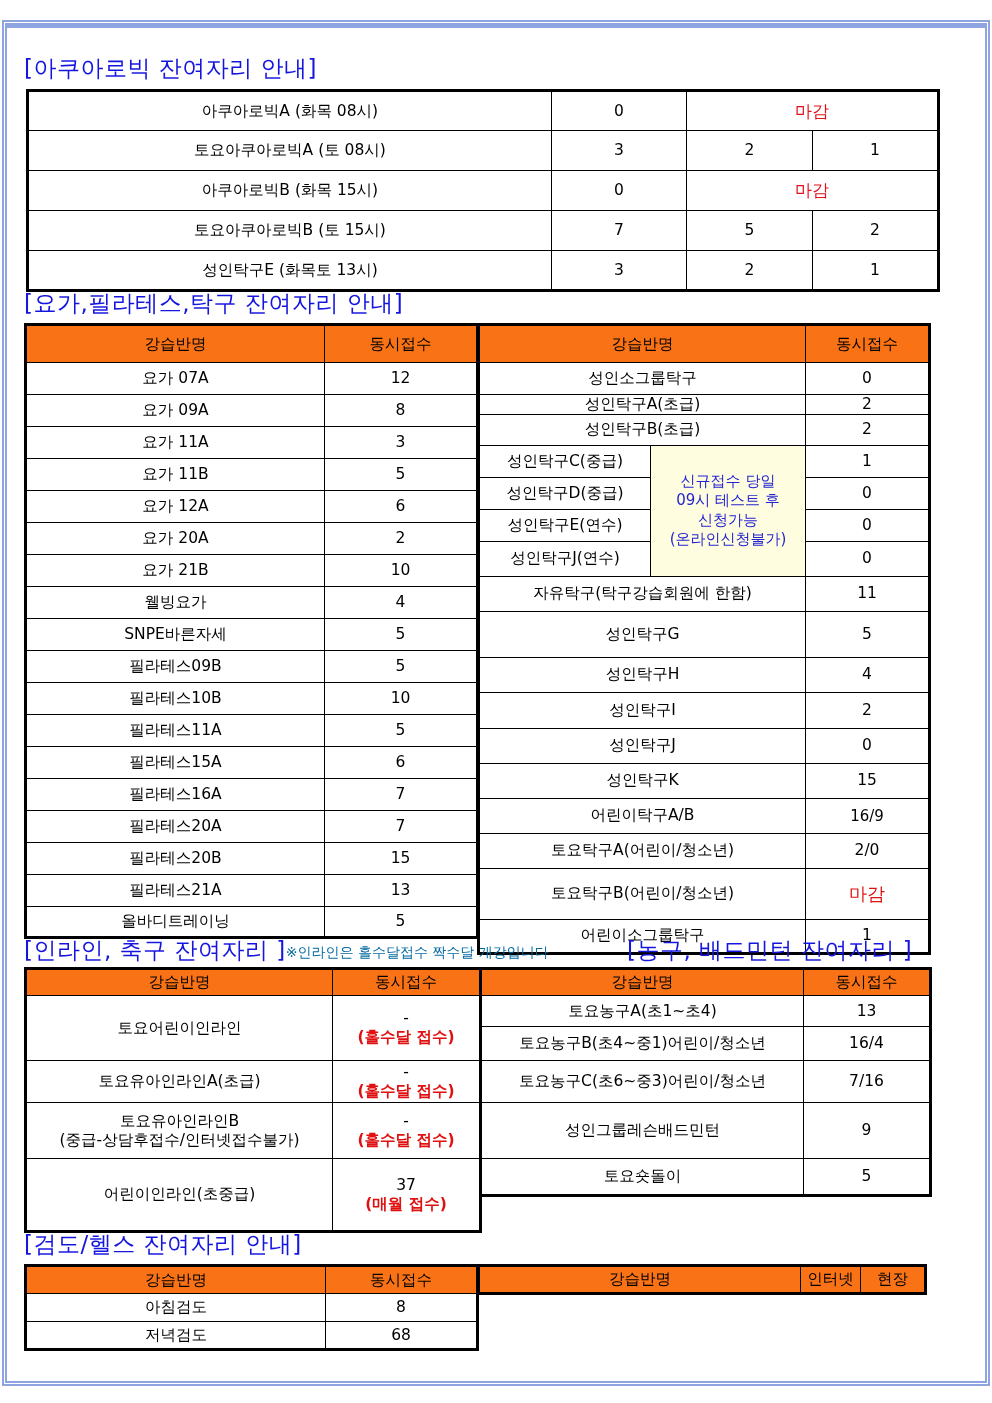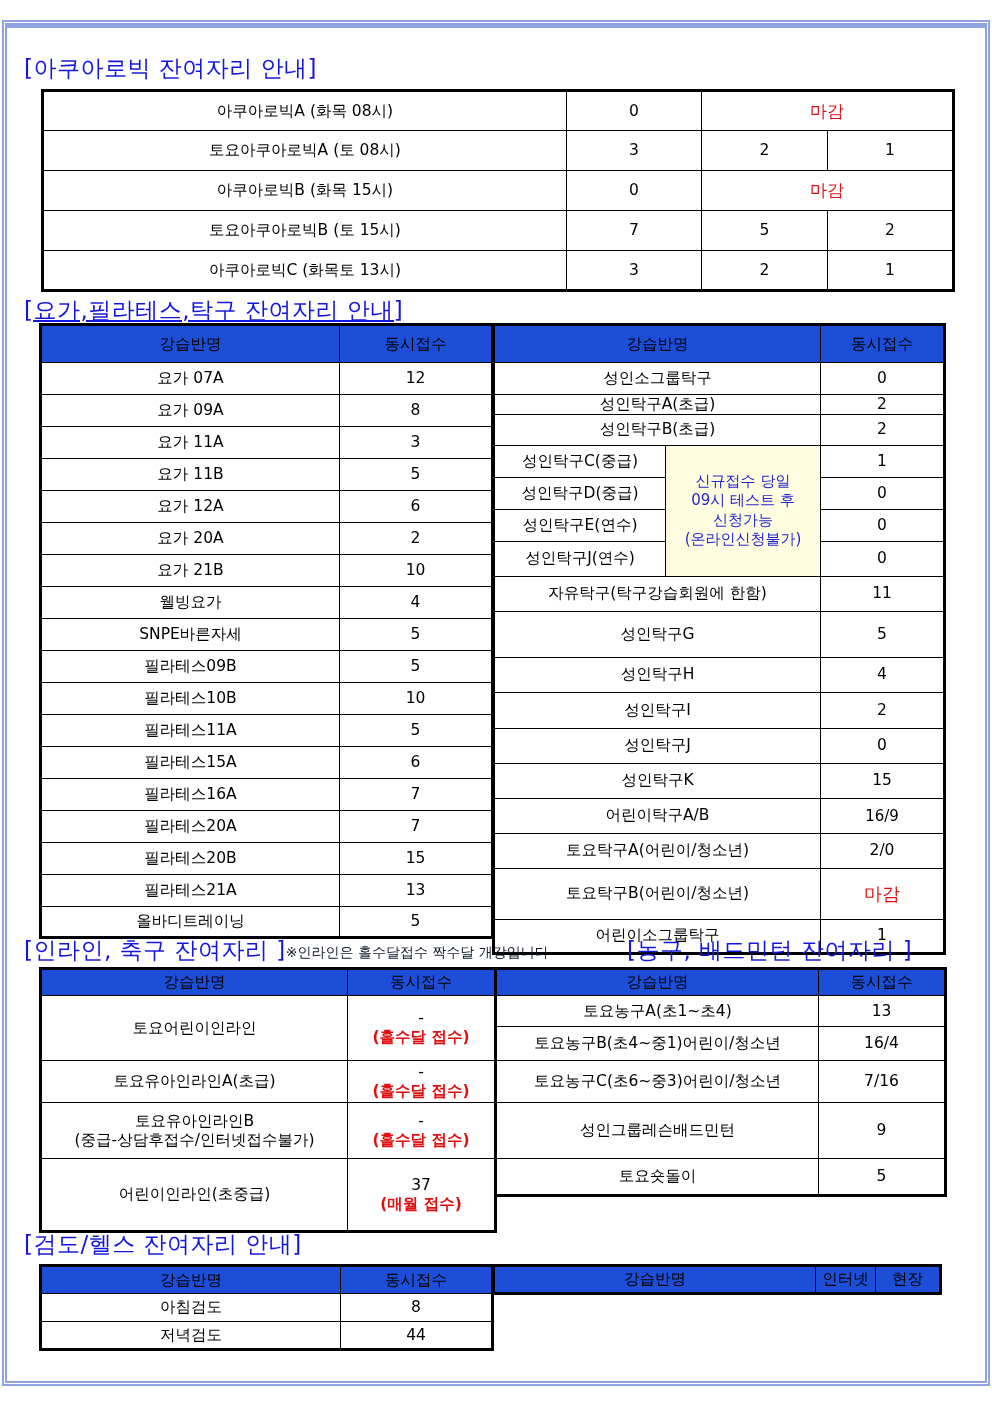--- a/index.html
+++ b/index.html
@@ -9,27 +9,27 @@
     position: absolute; left: 2px; top: 20px; width: 988px; height: 1366px;
     border: 5px double #8fa3e0; background: #fff;
   }
   .frame::before {
     content: ""; position: absolute; left: 0; top: 0; right: 0; height: 3px; background: #8ea5e4;
   }
   .sec-title {
     position: absolute; color: #1515e0; font-size: 23px; font-weight: normal; letter-spacing: 0.5px;
     white-space: nowrap; line-height: 1;
   }
-  .note-red { color: #0f172a; font-size: 14px; letter-spacing: 0; vertical-align: middle; }
-  table { border-collapse: collapse; position: absolute; table-layout: fixed; margin-left: 15px; }
+  .note-red { color: #0369a1; font-size: 14px; letter-spacing: 0; vertical-align: middle; }
+  table { border-collapse: collapse; position: absolute; table-layout: fixed; }
   td, th {
     border: 1px solid #000; text-align: center; vertical-align: middle;
     font-size: 15.5px; font-weight: normal; padding: 0; line-height: 1.2; white-space: nowrap;
   }
-  th { background: #1d4ed8; }
+  th { background: #f97316; }
   .thick { border: 3px solid #000; }
   .red { color: #e0101a; }
   .red-bold { color: #e01010; font-weight: bold; }
   .blue-note { color: #2424d0; font-size: 15px; line-height: 1.3; background: #fffde0; white-space: normal; }
   .big-red { color: #e01010; font-size: 18px; }
   .small { font-size: 15px; }
 </style>
 </head>
 <body>
 
@@ -60,29 +60,29 @@
     <td>0</td>
     <td colspan="2" class="red" style="font-size:17px">마감</td>
   </tr>
   <tr style="height:40px">
     <td>토요아쿠아로빅B  (토  15시)</td>
     <td>7</td>
     <td>5</td>
     <td>2</td>
   </tr>
   <tr style="height:40px">
-    <td>아쿠아로빅C  (화목토  13시)</td>
+    <td>성인탁구E  (화목토  13시)</td>
     <td>3</td>
     <td>2</td>
     <td>1</td>
   </tr>
 </tbody>
   </table>
 
-<div class="sec-title" style="left:24px; top:299px;text-decoration:underline;">[요가,필라테스,탁구  잔여자리  안내]</div>
+<div class="sec-title" style="left:24px; top:292px;">[요가,필라테스,탁구  잔여자리  안내]</div>
 
 <table class="thick" style="left:24px; top:323px; width:455px;">
   <colgroup>
       <col style="width:299px">
       <col style="width:153px">
     </colgroup>
   <tbody>
       <tr style="height:38px">
     <th>강습반명</th>
     <th>동시접수</th>
@@ -343,21 +343,21 @@
       <tr style="height:28px">
     <th>강습반명</th>
     <th>동시접수</th>
   </tr>
   <tr style="height:28px">
         <td>아침검도</td>
         <td>8</td>
       </tr>
   <tr style="height:28px">
         <td>저녁검도</td>
-        <td>44</td>
+        <td>68</td>
       </tr>
 </tbody>
   </table>
 
 <table class="thick" style="left:477px; top:1264px; width:450px;">
   <colgroup>
       <col style="width:322px">
       <col style="width:60px">
       <col style="width:65px">
     </colgroup>

